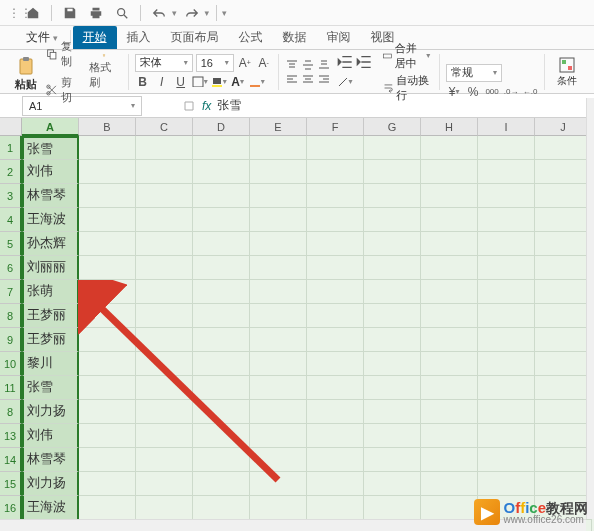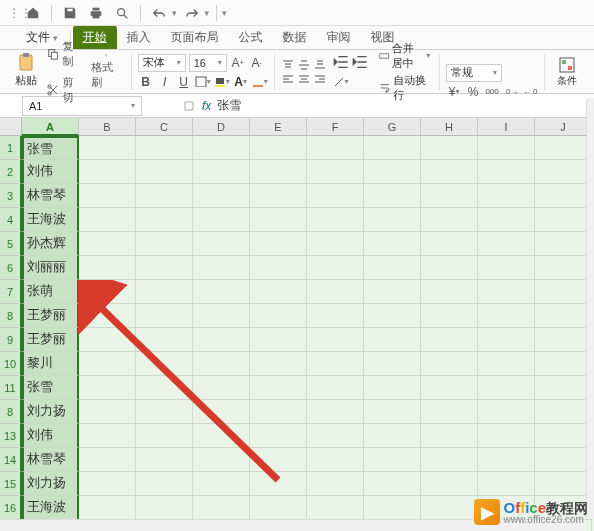--- a/index.html
+++ b/index.html
@@ -9,33 +9,33 @@
   .titlebar .grip { width: 10px; color: #888; }
   .titlebar .icon-btn { width: 22px; height: 22px; display: flex; align-items: center; justify-content: center; color: #666; border-radius: 2px; }
   .titlebar .icon-btn svg { width: 14px; height: 14px; }
   .titlebar .sep { width: 1px; height: 16px; background: #ccc; margin: 0 3px; }
   .titlebar .dd { font-size: 9px; color: #888; margin-left: -2px; }
 
   .tabbar { height: 24px; background: #fafafa; display: flex; align-items: stretch; border-bottom: 1px solid #d0d0d0; padding-left: 16px; }
   .tabbar .file { padding: 0 10px; display: flex; align-items: center; color: #333; }
   .tabbar .file .dd { margin-left: 3px; font-size: 9px; color: #888; }
   .tabbar .tab { padding: 0 10px; display: flex; align-items: center; color: #555; }
-  .tabbar .tab.active { background: #4d7c0f; color: #fff; border-radius: 2px 2px 0 0; text-decoration: underline; }
+  .tabbar .tab.active { background: #0369a1; color: #fff; border-radius: 2px 2px 0 0; text-decoration: underline; }
   .tabbar .spacer { flex: 1; }
 
   .ribbon { height: 44px; background: #fafafa; display: flex; align-items: center; padding: 0 5px; border-bottom: 1px solid #d0d0d0; position: relative; }
   .rgroup { display: flex; align-items: center; gap: 2px; padding: 0 6px; height: 100%; }
   .rsep { width: 1px; height: 36px; background: #e0e0e0; }
   .rbtn { display: flex; align-items: center; gap: 3px; padding: 2px 4px; color: #555; font-size: 11px; }
   .rbtn svg, .rbtn .glyph { width: 14px; height: 14px; }
-  .paste-big { display: flex; flex-direction: column; align-items: center; justify-content: flex-start; width: 34px; height: 40px; }
+  .paste-big { display: flex; flex-direction: column; align-items: center; justify-content: flex-end; width: 34px; height: 40px; font-weight: bold; }
   .paste-big svg { width: 20px; height: 20px; }
   .paste-big .lbl { font-size: 11px; margin-top: 1px; }
   .col2 { display: flex; flex-direction: column; gap: 2px; justify-content: center; }
-  .font-name { width: 48px; height: 18px; border: 1px solid #ccc; background: #fff; font-size: 11px; padding: 0 4px; display: flex; align-items: center; justify-content: space-between; }
+  .font-name { width: 58px; height: 18px; border: 1px solid #ccc; background: #fff; font-size: 11px; padding: 0 4px; display: flex; align-items: center; justify-content: space-between; }
   .font-size { width: 38px; height: 18px; border: 1px solid #ccc; background: #fff; font-size: 11px; padding: 0 4px; display: flex; align-items: center; justify-content: space-between; }
   .fontrow { display: flex; gap: 3px; align-items: center; }
   .sq { width: 16px; height: 16px; display: flex; align-items: center; justify-content: center; color: #555; }
   .sq.bold { font-weight: bold; }
   .sq.italic { font-style: italic; }
   .sq.under { text-decoration: underline; }
   .dd2 { font-size: 8px; color: #888; }
   .align-grid { display: grid; grid-template-columns: repeat(3, 14px); gap: 2px; }
   .align-grid .ab { width: 14px; height: 12px; display: flex; align-items: center; justify-content: center; }
   .align-grid svg { width: 12px; height: 10px; }

